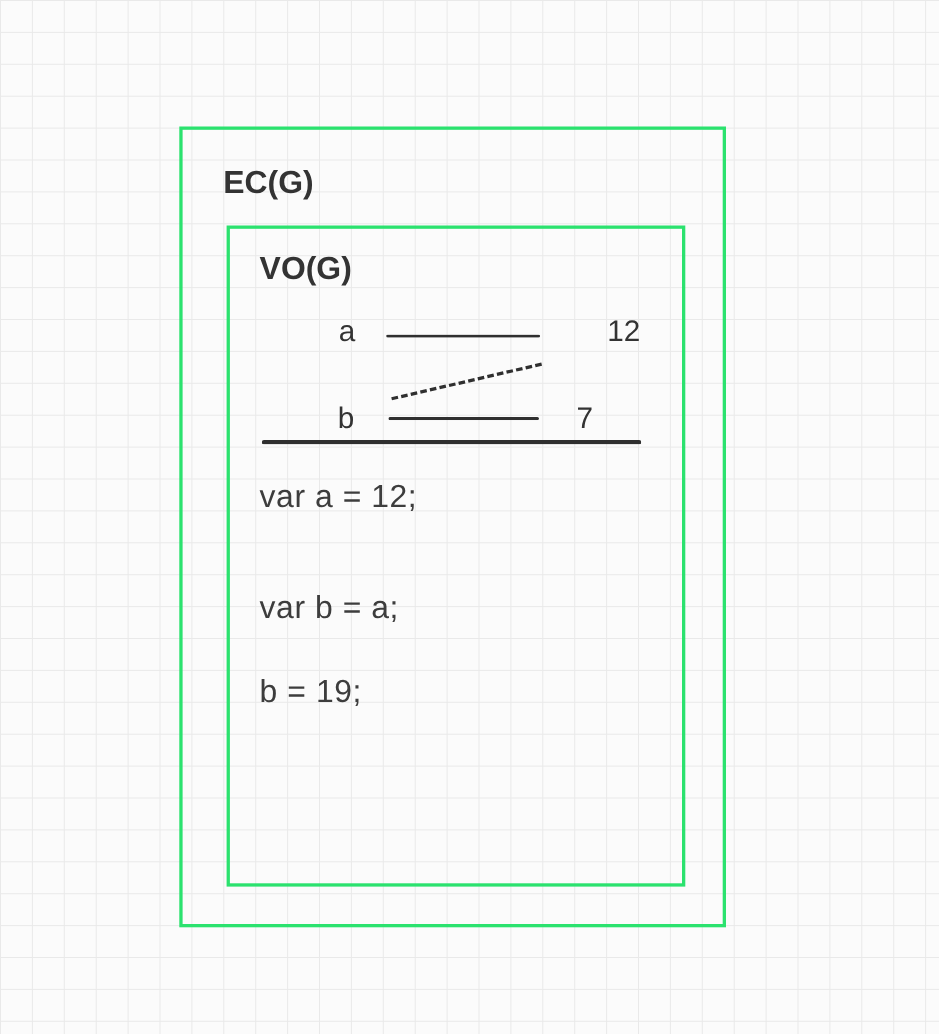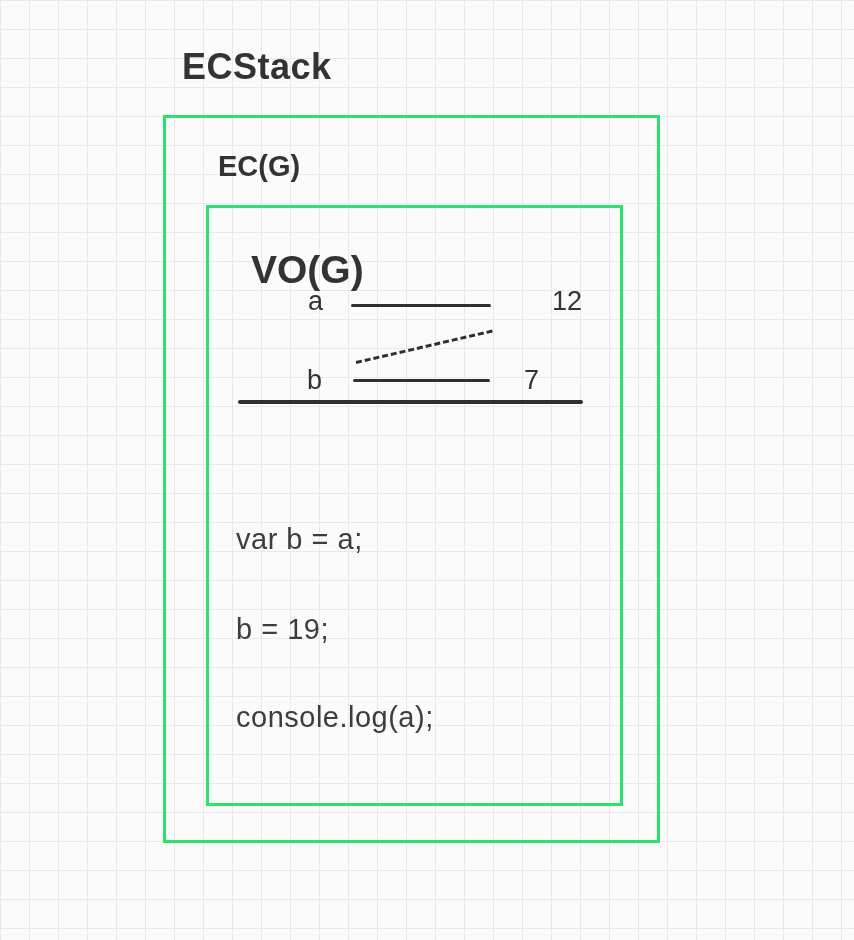--- a/index.html
+++ b/index.html
@@ -37,36 +37,35 @@
     position: absolute;
     left: 163px; top: 115px;
     width: 497px; height: 728px;
     border: 3px solid var(--accent-green);
     background: transparent;
   }
   .frame-label {
     position: absolute;
     font-weight: 700;
     color: var(--text-dark);
-    margin-left: 15px;
   }
   .ec-label {
     left: 37px; top: 32px;
     font-size: 29px;
   }
   .vo-frame {
     position: absolute;
     left: 40px; top: 87px;
     width: 417px; height: 601px;
     border: 3px solid var(--accent-green);
     background: transparent;
   }
   .vo-label {
-    left: 27px; top: 40px;
-    font-size: 39px;
+    left: 27px; top: 21px;
+    font-size: 29px;
   }
   .var-name {
     position: absolute;
     font-size: 27px;
     color: var(--text-dark);
   }
   .var-value {
     position: absolute;
     font-size: 27px;
     color: var(--text-dark);
@@ -94,39 +93,38 @@
   }
   .code-line {
     position: absolute;
     left: 27px;
     font-size: 29px;
     color: #3d3d3d;
     letter-spacing: 0.5px;
     white-space: pre;
   }
   .code-0 { top: 228px; }
-  .code-1 { top: 315px; }
+  .code-1 { top: 329px; }
   .code-2 { top: 405px; }
   .code-3 { top: 493px; }
 
   
   .name-a  { left: 99px;  top: 78px; }
   .line-a  { left: 142px; top: 96px; width: 140px; }
   .value-a { left: 315px; top: 78px; margin-left: 28px; }
   
   .name-b  { left: 98px;  top: 157px; }
   .line-b  { left: 144px; top: 171px; width: 137px; }
   .value-b { left: 315px; top: 157px; }
 </style>
 </head>
 <body>
 
 <div class="canvas">
 
-  <div class="diagram-title">ECStack</div>
 
   <div class="ec-frame">
 
     <div class="frame-label ec-label">EC(G)</div>
 
     <div class="vo-frame">
 
       <div class="frame-label vo-label">VO(G)</div>
 
       <span class="var-name name-a">a</span>
@@ -134,19 +132,19 @@
       <span class="var-value value-a">12</span>
 
       <div class="dashed-line"></div>
 
       <span class="var-name name-b">b</span>
       <div class="bind-line line-b"></div>
       <span class="var-value value-b">7</span>
 
       <div class="separator-line"></div>
 
+      <div class="code-line code-0">var a = 12;</div>
       <div class="code-line code-1">var b = a;</div>
       <div class="code-line code-2">b = 19;</div>
-      <div class="code-line code-3">console.log(a);</div>
 
     </div>
   </div>
 </div>
 
 </body></html>

